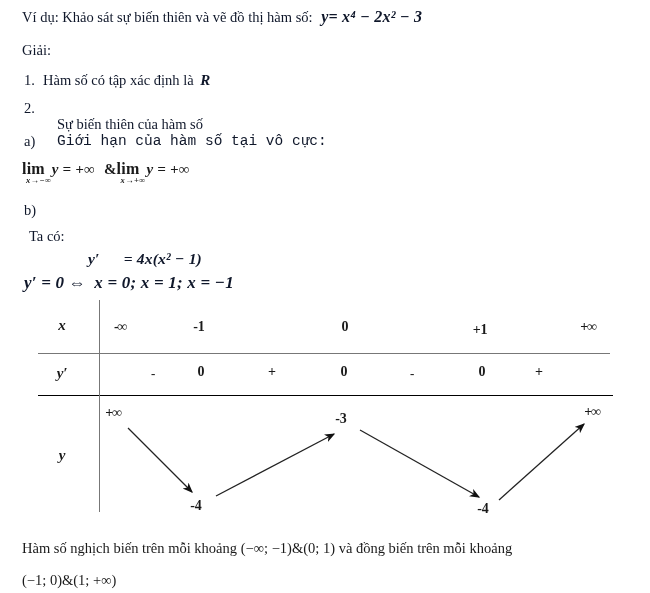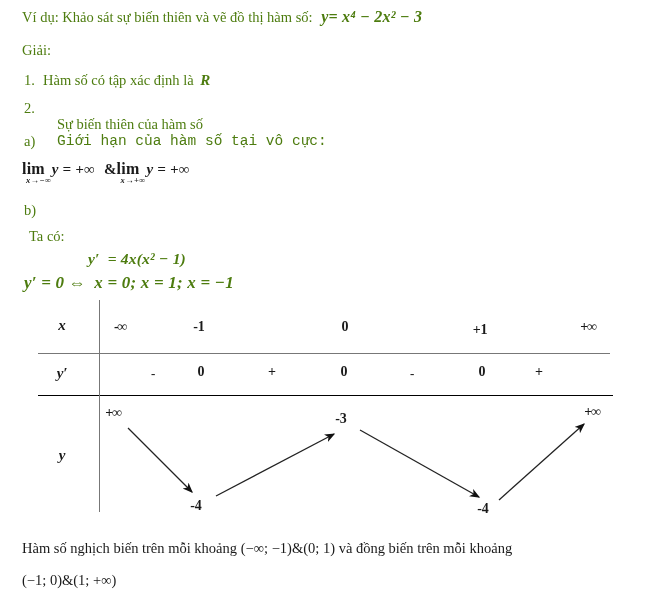--- a/index.html
+++ b/index.html
@@ -18,21 +18,21 @@
   .doc {
     position: absolute;
     left: 0; top: 0;
     width: 650px;
     height: 593px;
   }
   .line {
     position: absolute;
     white-space: nowrap;
     font-size: 14.5px;
-    color: #4d7c0f;
+    color: #0f172a;
   }
   .math {
     font-family: "Liberation Serif", "DejaVu Serif", serif;
     font-style: italic;
     font-weight: bold;
     font-size: 15px;
     letter-spacing: 0.2px;
   }
   
   .limwrap {
@@ -138,21 +138,21 @@
     </span>
     <span style="margin-left:3px;">y = +∞</span>
   </div>
 
   <div class="line" style="left:24px; top:202px;">b)</div>
 
   <div class="line" style="left:29px; top:228px;">Ta có:</div>
 
   <div class="line math" style="left:88px; top:250px; font-size:15.5px;">
     <span>y′</span>
-    <span style="margin-left:4px;">= 4x(x² − 1)</span>
+    <span style="margin-left:20px;">= 4x(x² − 1)</span>
   </div>
   <div class="line math" style="left:24px; top:273px; font-size:17px;">
     <span>y′ = 0 ⇔</span>
     <span style="margin-left:4px;">x = 0; x = 1; x = −1</span>
   </div>
 
   <div>
 
     <div class="vt-hline grey" style="left:38px; top:353px; width:572px;"></div>
     <div class="vt-hline" style="left:38px; top:395px; width:575px;"></div>

